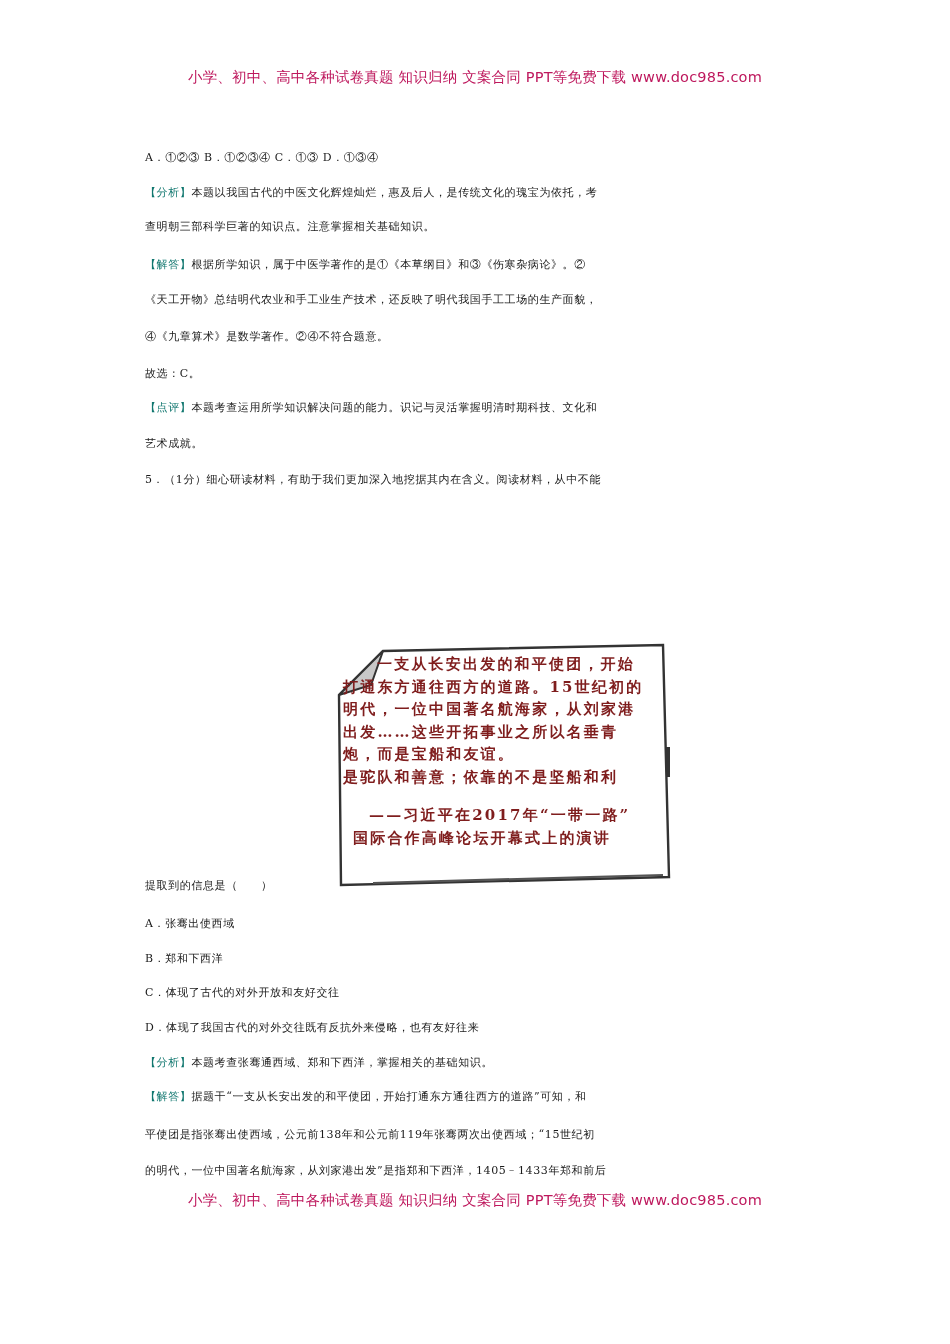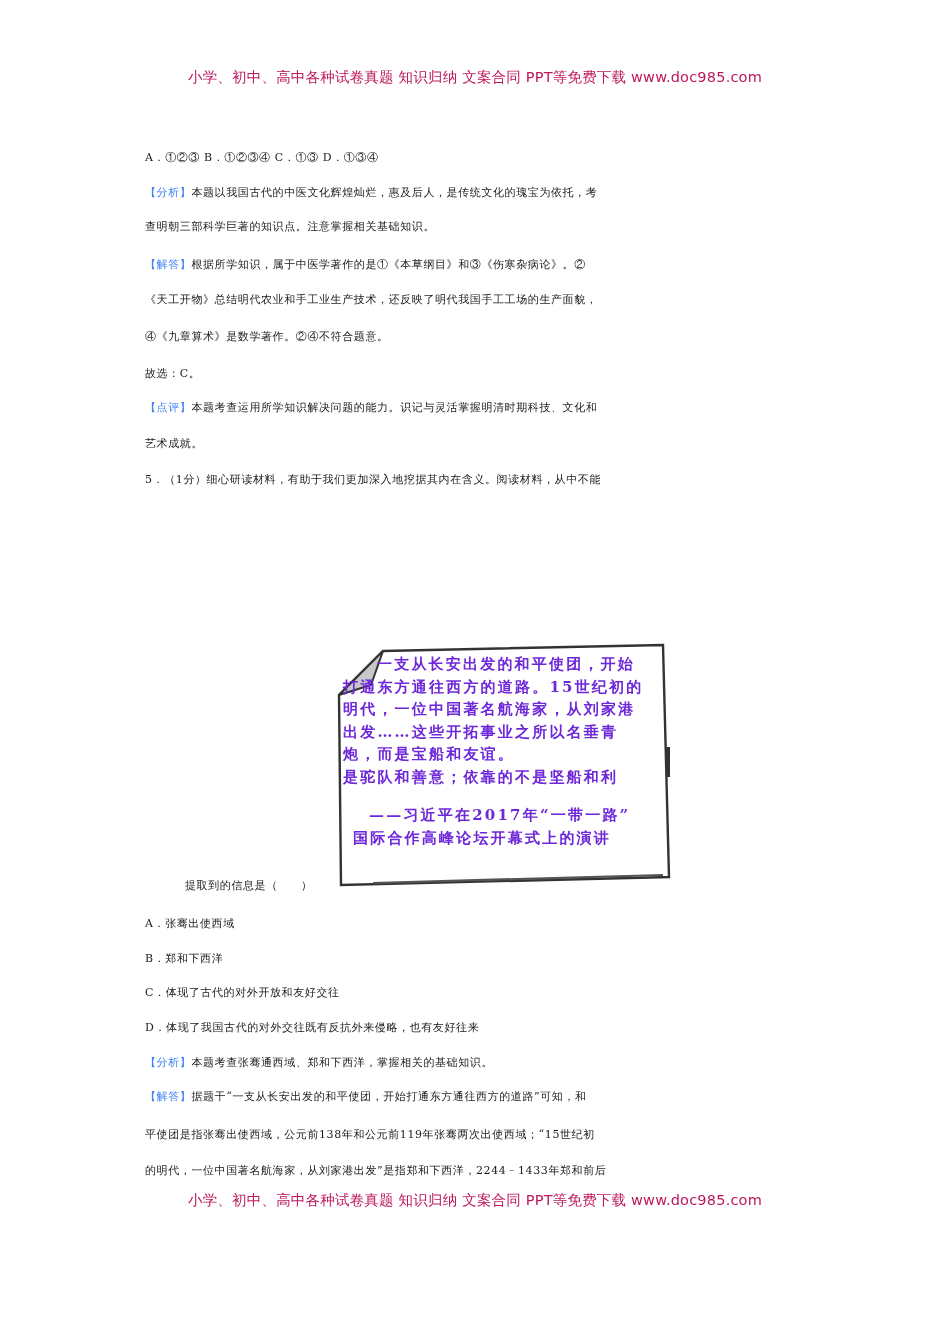--- a/index.html
+++ b/index.html
@@ -11,28 +11,28 @@
     position: absolute; left: 0; width: 950px; text-align: center;
     font-family: "DejaVu Sans", "Liberation Sans", sans-serif; font-size: 14.5px; color: #be185d;
     letter-spacing: 0.2px;
   }
   .page-header { top: 68px; }
   .page-footer { top: 1191px; }
   .line {
     position: absolute; left: 145px; width: 665px; font-size: 11px; line-height: 20px;
     white-space: nowrap; letter-spacing: 0.6px;
   }
-  .tag { color: #3b82f6; }
+  .tag { color: #0f766e; }
   .figure {
     position: absolute; left: 333px; top: 637px; width: 338px; height: 250px;
   }
   .figure svg { position: absolute; left: 0; top: 0; }
   .quote {
     position: absolute; left: 10px; top: 10px; width: 318px;
-    font-family: "DejaVu Serif", serif; font-size: 15px; line-height: 22.5px; color: #6d28d9;
+    font-family: "DejaVu Serif", serif; font-size: 15px; line-height: 22.5px; color: #7f1d1d;
     letter-spacing: 2.2px; font-weight: bold;
   }
   .quote .ql { white-space: nowrap; display: block; }
   .quote .indent { padding-left: 34px; }
   .quote .src1 { padding-left: 26px; margin-top: 16px; }
   .quote .src2 { padding-left: 10px; }
 </style>
 </head>
 <body>
 
@@ -76,21 +76,21 @@
     <span class="ql">打通东方通往西方的道路。15世纪初的</span>
     <span class="ql">明代，一位中国著名航海家，从刘家港</span>
     <span class="ql">出发……这些开拓事业之所以名垂青</span>
     <span class="ql">炮，而是宝船和友谊。</span>
     <span class="ql">是驼队和善意；依靠的不是坚船和利</span>
     <span class="ql src1">——习近平在2017年“一带一路”</span>
     <span class="ql src2">国际合作高峰论坛开幕式上的演讲</span>
   </div>
 </div>
 
-<div class="line" style="top:876px;margin-left:40px;">提取到的信息是（　　）</div>
+<div class="line" style="top:876px;">提取到的信息是（　　）</div>
 
 <div class="line" style="top:914px;">
   <span>A．</span><span>张骞出使西域</span>
 </div>
 <div class="line" style="top:949px;">
   <span>B．</span><span>郑和下西洋</span>
 </div>
 <div class="line" style="top:983px;">
   <span>C．</span><span>体现了古代的对外开放和友好交往</span>
 </div>
@@ -99,15 +99,15 @@
 </div>
 
 <div class="line" style="top:1053px;">
   <span class="tag">【分析】</span><span>本题考查张骞通西域、郑和下西洋，掌握相关的基础知识。</span>
 </div>
 
 <div class="line" style="top:1087px;">
   <span class="tag">【解答】</span><span>据题干“一支从长安出发的和平使团，开始打通东方通往西方的道路”可知，和</span>
 </div>
 <div class="line" style="top:1125px;">平使团是指张骞出使西域，公元前138年和公元前119年张骞两次出使西域；“15世纪初</div>
-<div class="line" style="top:1161px;">的明代，一位中国著名航海家，从刘家港出发”是指郑和下西洋，2244﹣1433年郑和前后</div>
+<div class="line" style="top:1161px;">的明代，一位中国著名航海家，从刘家港出发”是指郑和下西洋，1405﹣1433年郑和前后</div>
 
 <div class="page-footer">小学、初中、高中各种试卷真题 知识归纳 文案合同 PPT等免费下载  www.doc985.com</div>
 
 </body></html>

